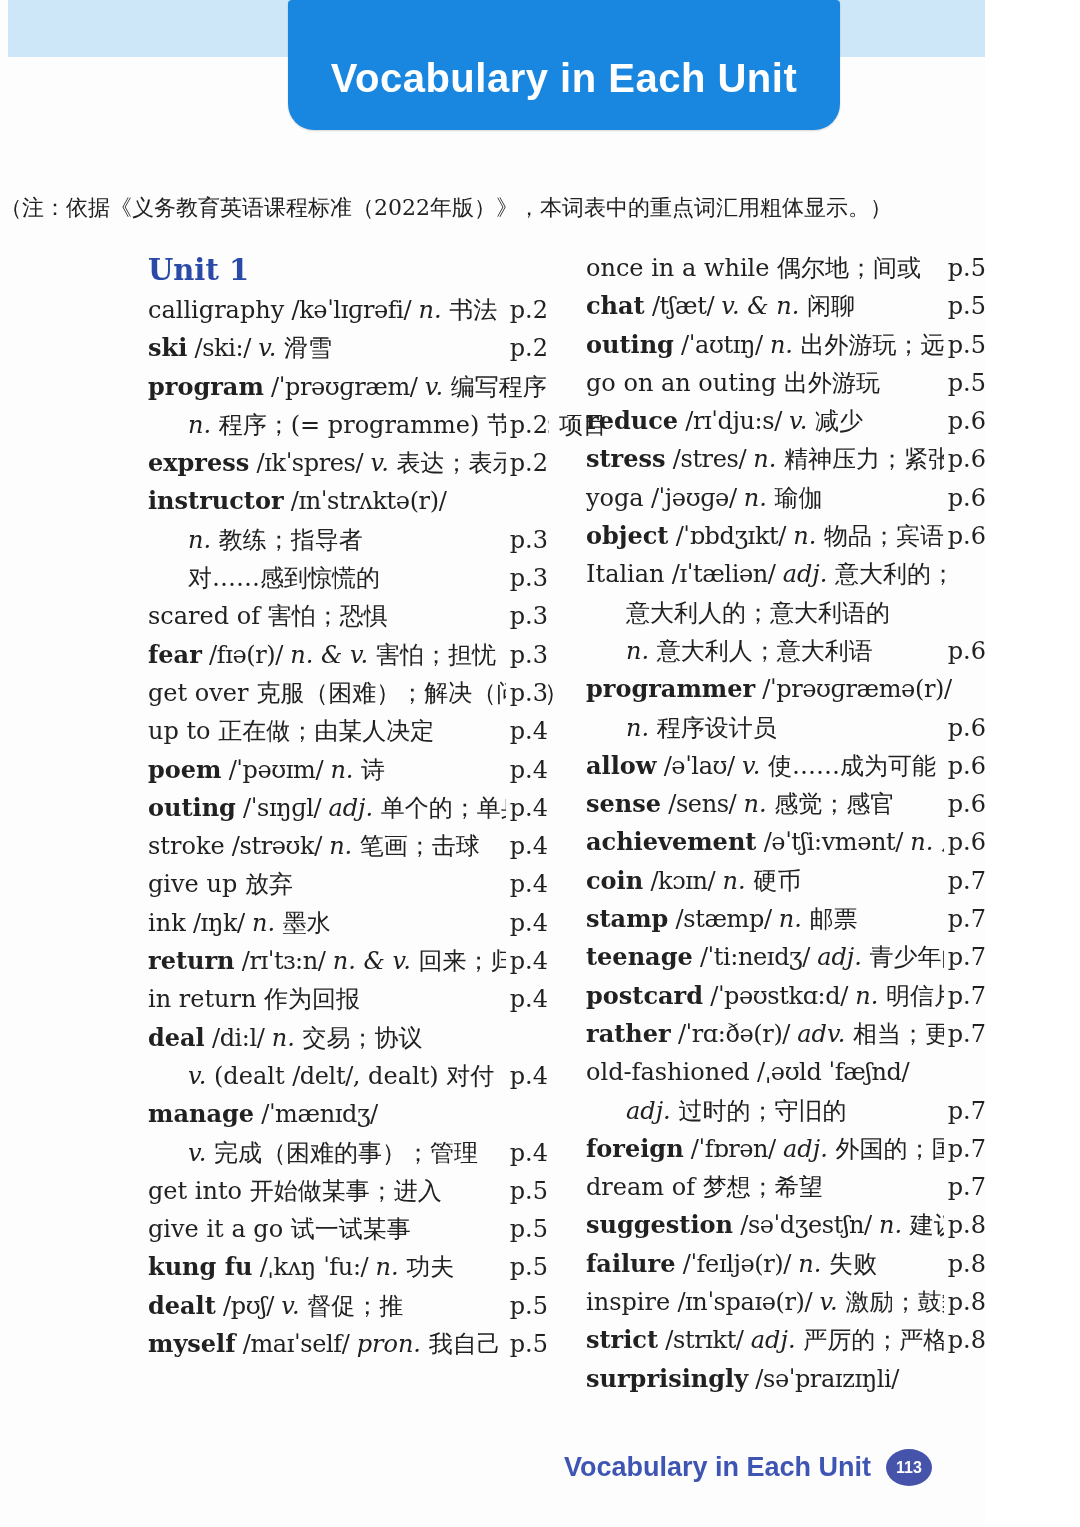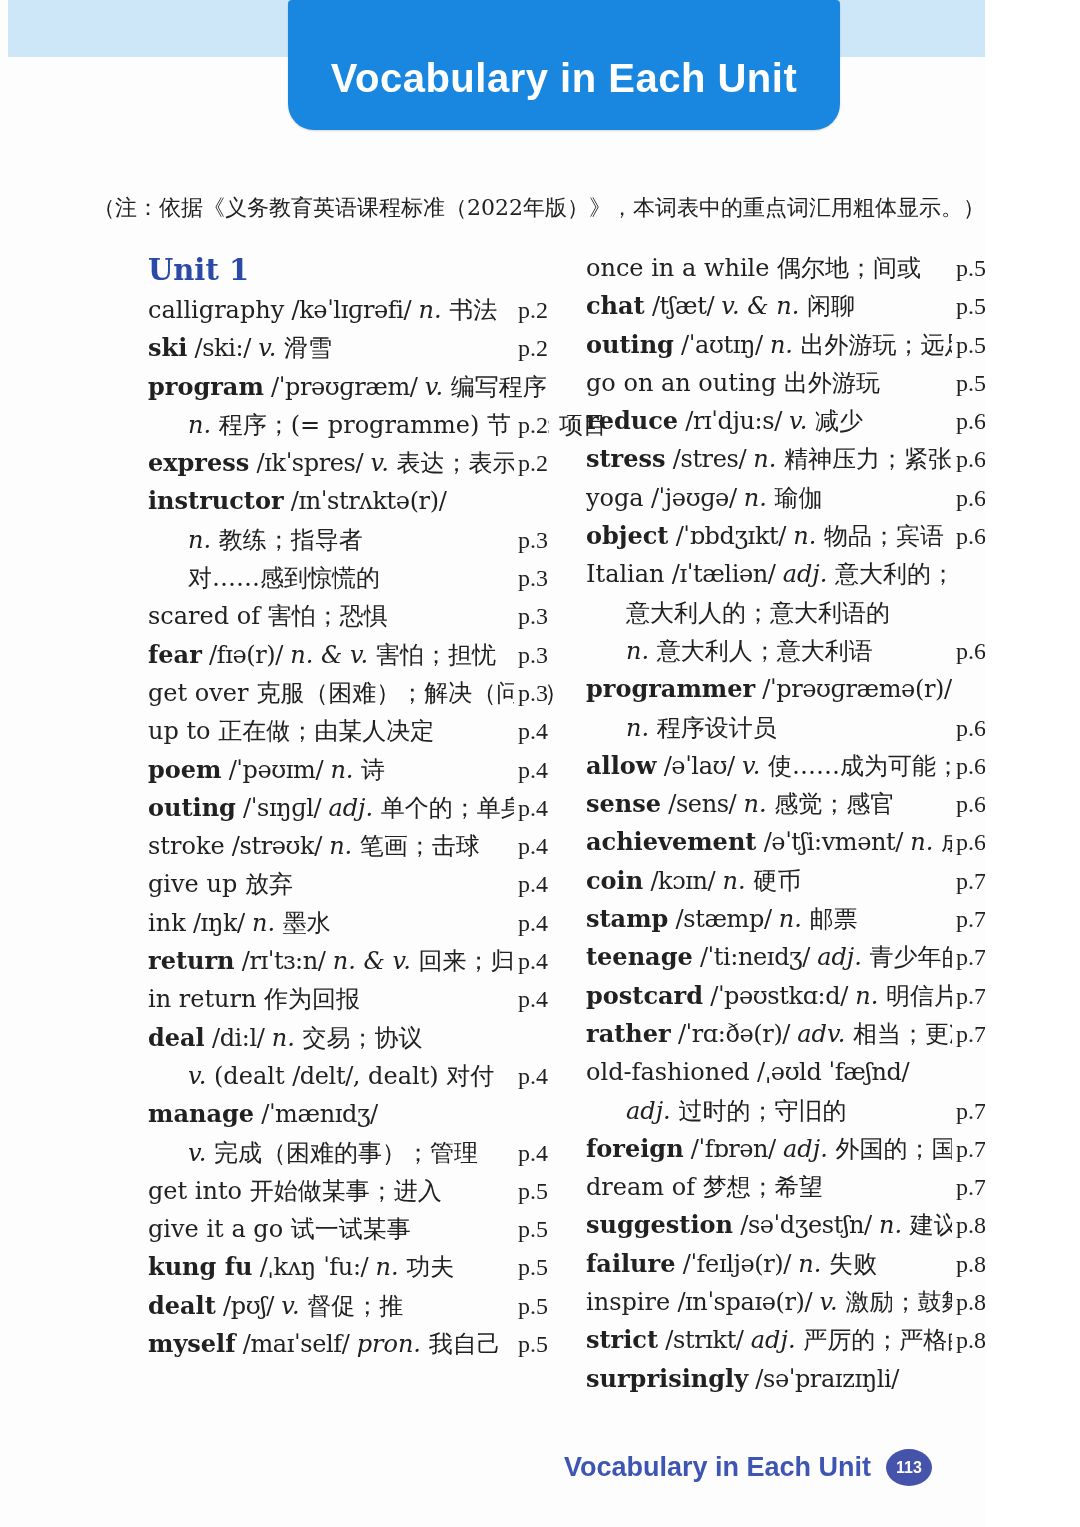--- a/index.html
+++ b/index.html
@@ -13,32 +13,32 @@
   .title-box{
     position:absolute;top:0;left:288px;width:552px;height:130px;background:var(--title-blue);
     border-radius:4px 4px 26px 26px;display:flex;align-items:center;justify-content:center;
     box-shadow:0 1px 2px rgba(0,0,0,0.15);
   }
   .title-box h1{
     margin:0;padding-top:26px;font-family:"Liberation Sans",sans-serif;font-weight:700;
     font-size:40px;color:#ffffff;letter-spacing:0.5px;
   }
   .note{
-    position:absolute;top:170px;left:0;width:100%;text-align:right;
+    position:absolute;top:170px;left:0;width:100%;text-align:left;
     font-size:22px;color:var(--ink);line-height:32px;
   }
   .columns{position:absolute;top:249px;left:148px;width:838px;display:flex;gap:38px;}
   .col{width:400px;display:flex;flex-direction:column;}
   .unit-header{
     height:42px;line-height:42px;font-weight:700;font-size:29px;color:var(--unit-blue);
   }
   .line{position:relative;height:38.3px;line-height:38.3px;color:var(--ink);}
   .line .text{white-space:nowrap;font-size:24px;}
   .line.ind .text{padding-left:40px;}
-  .pg{position:absolute;right:0;top:0;font-size:24px;background:var(--paper);padding-left:4px;font-family:Liberation Serif, serif;}
+  .pg{position:absolute;right:0;top:0;font-size:24px;background:var(--paper);padding-left:4px;}
   .sb{font-weight:700;}
   .sw{}
   .sp{letter-spacing:-0.4px;text-align:center;}
   .si{font-style:italic;}
   .sc{}
   .footer{
     position:absolute;top:1449px;right:53px;display:flex;align-items:center;gap:15px;
   }
   .footer-title{
     font-family:"Liberation Sans",sans-serif;font-weight:700;font-size:27px;color:var(--footer-blue);

